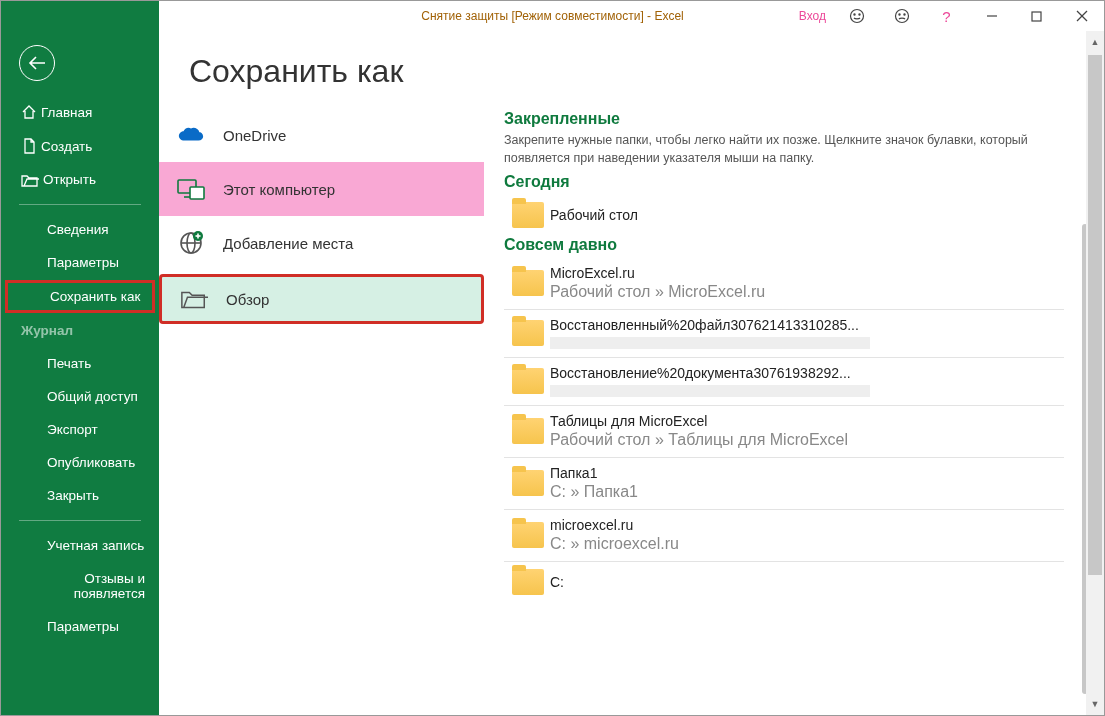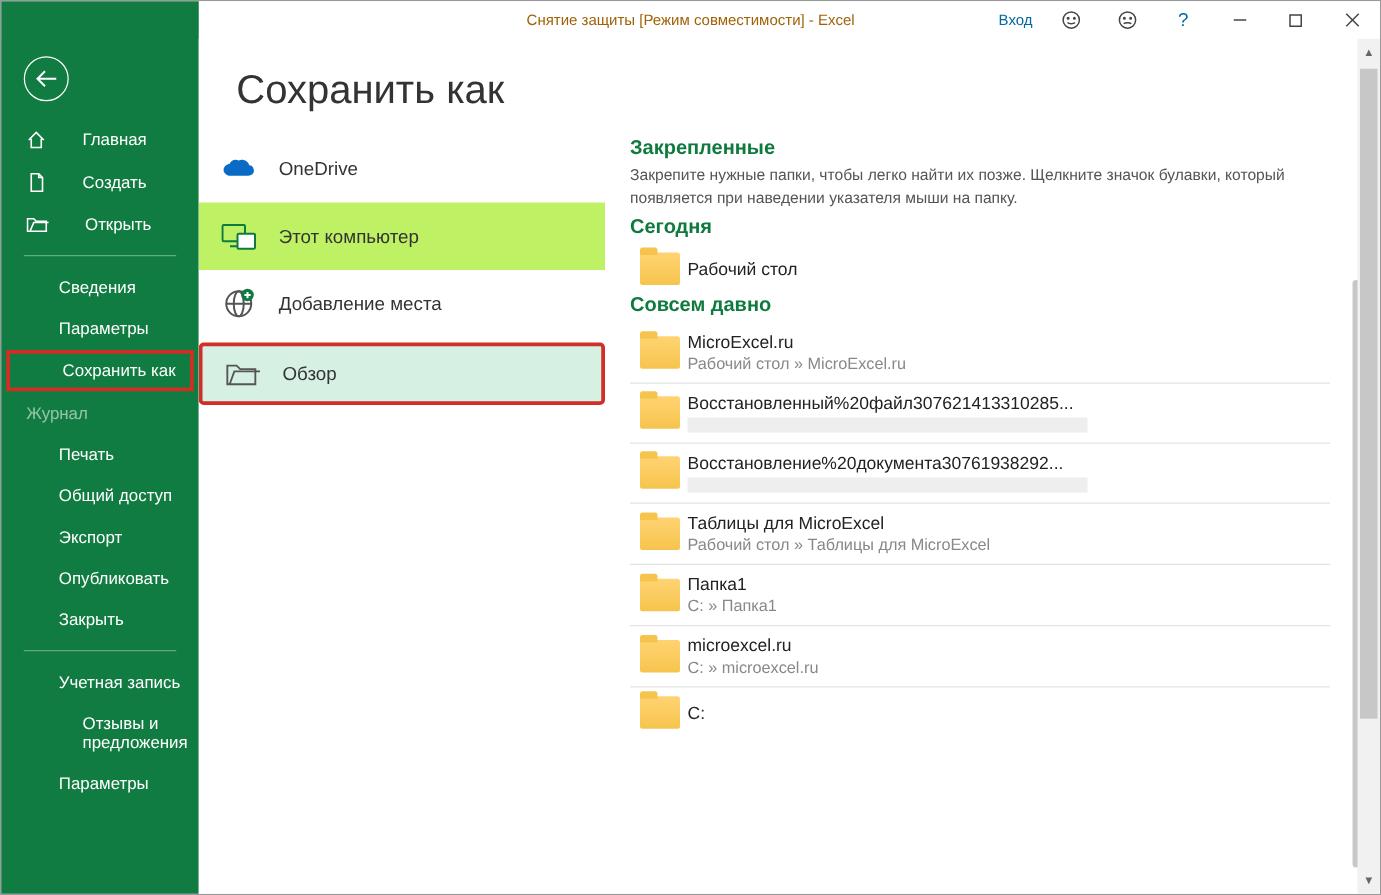--- a/index.html
+++ b/index.html
@@ -2,54 +2,54 @@
 <html><head>
 <meta charset="utf-8">
 <style>
 * { margin: 0; padding: 0; box-sizing: border-box; font-family: "Segoe UI", Arial, sans-serif; }
 body { width: 1105px; height: 716px; background: #fff; overflow: hidden; border: 1px solid #999; position: relative; }
 
 
 .titlebar { height: 30px; display: flex; align-items: center; background: #fff; position: relative; }
 .title-text { position: absolute; left: 50%; transform: translateX(-50%); font-size: 12px; color: #a16207; }
 .title-right { margin-left: auto; display: flex; align-items: center; height: 100%; }
-.title-right .item { width: 45px; height: 30px; display: flex; align-items: center; justify-content: center; color: #0369a1; font-size: 12px; }
+.title-right .item { width: 45px; height: 30px; display: flex; align-items: center; justify-content: center; color: #ec4899; font-size: 12px; }
 .title-right .login { width: auto; padding: 0 8px; }
 
 
 .sidebar { position: absolute; left: 0; top: 0; bottom: 0; width: 158px; background: #107c41; color: #fff; display: flex; flex-direction: column; padding-top: 44px; }
 .back-btn { width: 36px; height: 36px; margin-left: 18px; margin-bottom: 14px; border: 1.5px solid #fff; border-radius: 50%; display: flex; align-items: center; justify-content: center; }
-.side-item { display: flex; align-items: flex-start; padding: 9px 14px 9px 20px; font-size: 13.5px; color: #fff; gap: 29px; }
+.side-item { display: flex; align-items: center; padding: 9px 14px 9px 20px; font-size: 13.5px; color: #fff; gap: 4px; }
 .side-item.disabled { color: rgba(255,255,255,0.55); }
 .side-sep { border-top: 1px solid rgba(255,255,255,0.35); margin: 8px 18px; }
 .side-item.icon-row svg { flex-shrink: 0; }
 .side-item.selected-outline { border: 3px solid #d02e26; margin: 1px 4px; padding: 6px 10px 6px 16px; }
 
 
 .main { position: absolute; left: 158px; top: 30px; right: 0; bottom: 0; background: #fff; display: flex; flex-direction: column; }
 .page-title { font-size: 32px; font-weight: 300; color: #333; padding: 22px 0 14px 30px; }
 .columns { display: flex; flex: 1; overflow: hidden; }
 
 
 .loc-col { width: 345px; padding-top: 4px; }
 .loc-item { display: flex; align-items: center; gap: 18px; padding: 0 0 0 18px; height: 54px; font-size: 15px; color: #333; position: relative; margin-right: 20px; }
-.loc-item.selected { background: #bef264; }
+.loc-item.selected { background: #f9a8d4; }
 .loc-item.browse { background: #d6f0e4; border: 3px solid #d02e26; border-radius: 4px; margin-top: 4px; height: 50px; }
 .loc-icon { width: 28px; height: 28px; display: flex; align-items: center; justify-content: center; }
 
 
 .fold-col { flex: 1; padding-right: 28px; overflow-y: auto; }
 .section-head { color: #0f7a3e; font-size: 16px; font-weight: 600; margin: 6px 0 4px 0; }
 .section-sub { color: #555; font-size: 12.5px; line-height: 1.4; }
 .folder-row { display: flex; align-items: center; gap: 6px; padding: 7px 0 8px 8px; border-bottom: 1px solid #e3e3e3; }
 .folder-row:last-child { border-bottom: none; }
 .folder-icon { width: 32px; height: 26px; background: linear-gradient(#ffd372, #f6c44d); border-radius: 2px; position: relative; flex-shrink: 0; }
 .folder-icon::before { content: ""; position: absolute; top: -4px; left: 0; width: 14px; height: 6px; background: #f6c44d; border-radius: 2px 2px 0 0; }
 .folder-text .fname { font-size: 14px; color: #222; }
-.folder-text .fpath { font-size: 13px; color: #888; margin-top: 2px; }
+.folder-text .fpath { font-size: 16px; color: #888; margin-top: 2px; }
 .blur-path { width: 320px; height: 12px; background: #eee; margin-top: 4px; }
 
 
 .vscroll { position: absolute; right: 0; top: 30px; bottom: 0; width: 18px; background: #f1f1f1; }
 .vscroll .thumb { position: absolute; left: 2px; right: 2px; top: 24px; height: 520px; background: #c7c7c7; }
 .vscroll .arrow { position: absolute; left: 0; right: 0; height: 18px; display: flex; align-items: center; justify-content: center; color: #666; font-size: 9px; }
 .vscroll .arrow.up { top: 2px; }
 .vscroll .arrow.down { bottom: 2px; }
 
 .thin-scroll { position: absolute; top: 120px; bottom: 14px; width: 6px; background: transparent; }
@@ -125,21 +125,21 @@
   <div class="side-sep"></div>
   <div class="side-item" style="padding-left:46px;">
       <span>Сведения</span>
     </div>
   <div class="side-item" style="padding-left:46px;">
       <span>Параметры</span>
     </div>
   <div class="side-item selected-outline" style="padding-left:42px;">
       <span>Сохранить как</span>
     </div>
-  <div class="side-item disabled" style="">
+  <div class="side-item disabled" style="font-weight:bold;">
       <span>Журнал</span>
     </div>
   <div class="side-item" style="padding-left:46px;">
       <span>Печать</span>
     </div>
   <div class="side-item" style="padding-left:46px;">
       <span>Общий доступ</span>
     </div>
   <div class="side-item" style="padding-left:46px;">
       <span>Экспорт</span>
@@ -147,23 +147,23 @@
   <div class="side-item" style="padding-left:46px;">
       <span>Опубликовать</span>
     </div>
   <div class="side-item" style="padding-left:46px;">
       <span>Закрыть</span>
     </div>
   <div class="side-sep"></div>
   <div class="side-item" style="padding-left:46px;">
       <span>Учетная запись</span>
     </div>
-  <div class="side-item" style="padding-left:65px; flex-direction:column; align-items:flex-start; gap:0;">
+  <div class="side-item" style="padding-left:44px; flex-direction:column; align-items:flex-end; gap:0;">
     <span>Отзывы и</span>
-    <span>предложения</span>
+    <span>появляется</span>
   </div>
   <div class="side-item" style="padding-left:46px;">
       <span>Параметры</span>
     </div>
 </div>
 
 <div class="main">
   <div class="page-title">Сохранить как</div>
   <div class="columns">
 

